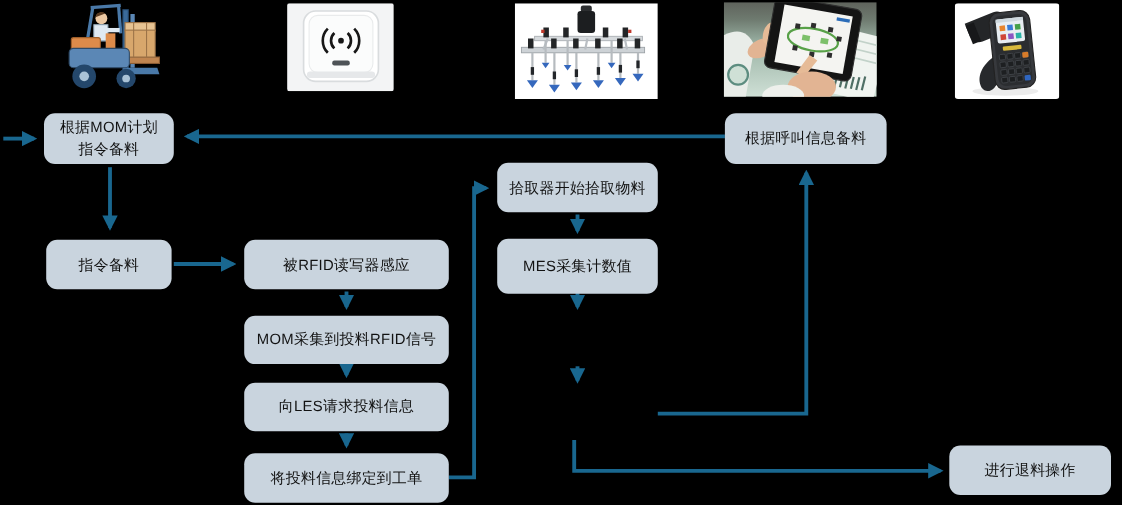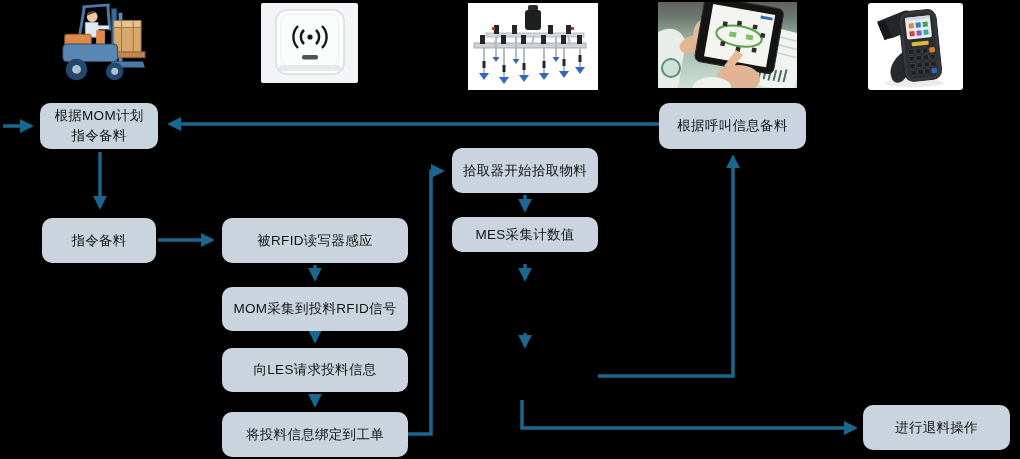--- a/index.html
+++ b/index.html
@@ -254,21 +254,21 @@
   </div>
   <div class="node" style="left:222px;top:348px;width:186px;height:44px">
     <span>向LES请求投料信息</span>
   </div>
   <div class="node" style="left:452px;top:148px;width:146px;height:45px">
     <span>拾取器开始拾取物料</span>
   </div>
   <div class="node" style="left:222px;top:412px;width:186px;height:45px">
     <span>将投料信息绑定到工单</span>
   </div>
-  <div class="node" style="left:452px;top:217px;width:146px;height:35px">
+  <div class="node" style="left:452px;top:217px;width:146px;height:50px">
     <span>MES采集计数值</span>
   </div>
   <div class="node" style="left:659px;top:103px;width:147px;height:46px">
     <span>根据呼叫信息备料</span>
   </div>
   <div class="node" style="left:863px;top:405px;width:147px;height:45px">
     <span>进行退料操作</span>
   </div>
 
 </div>

